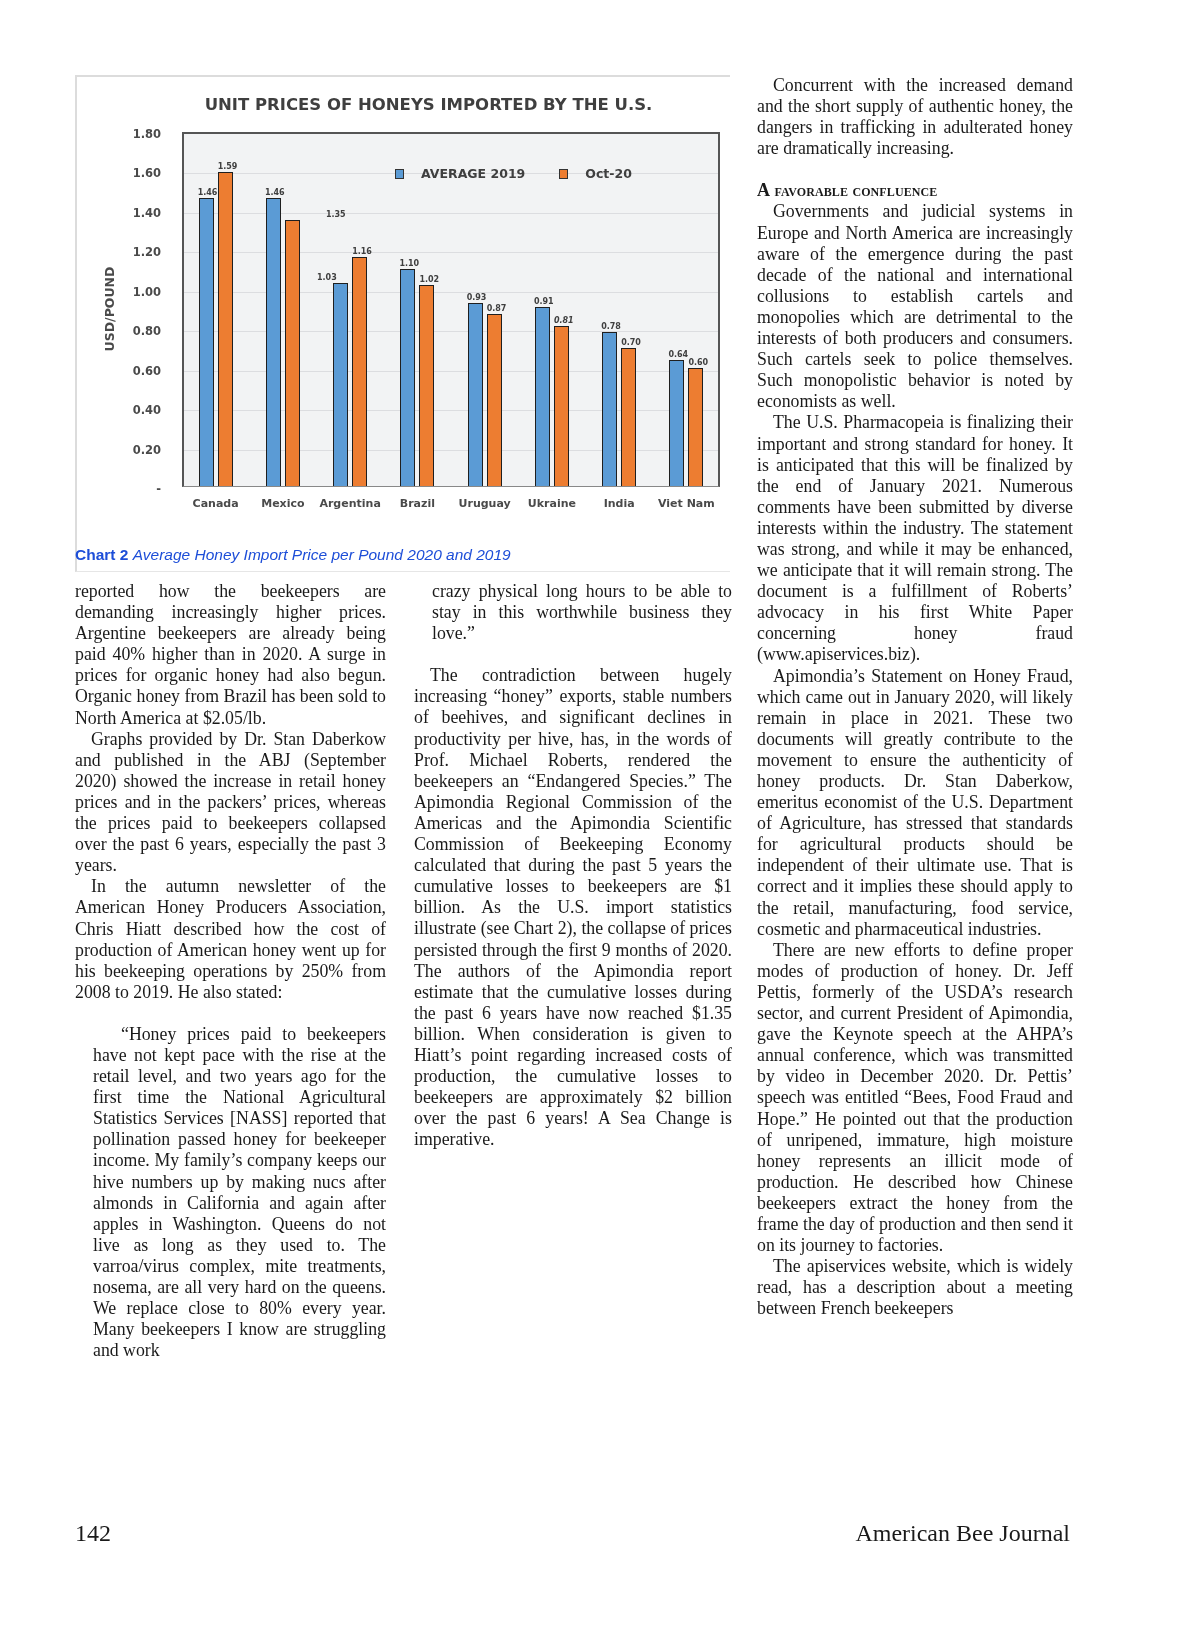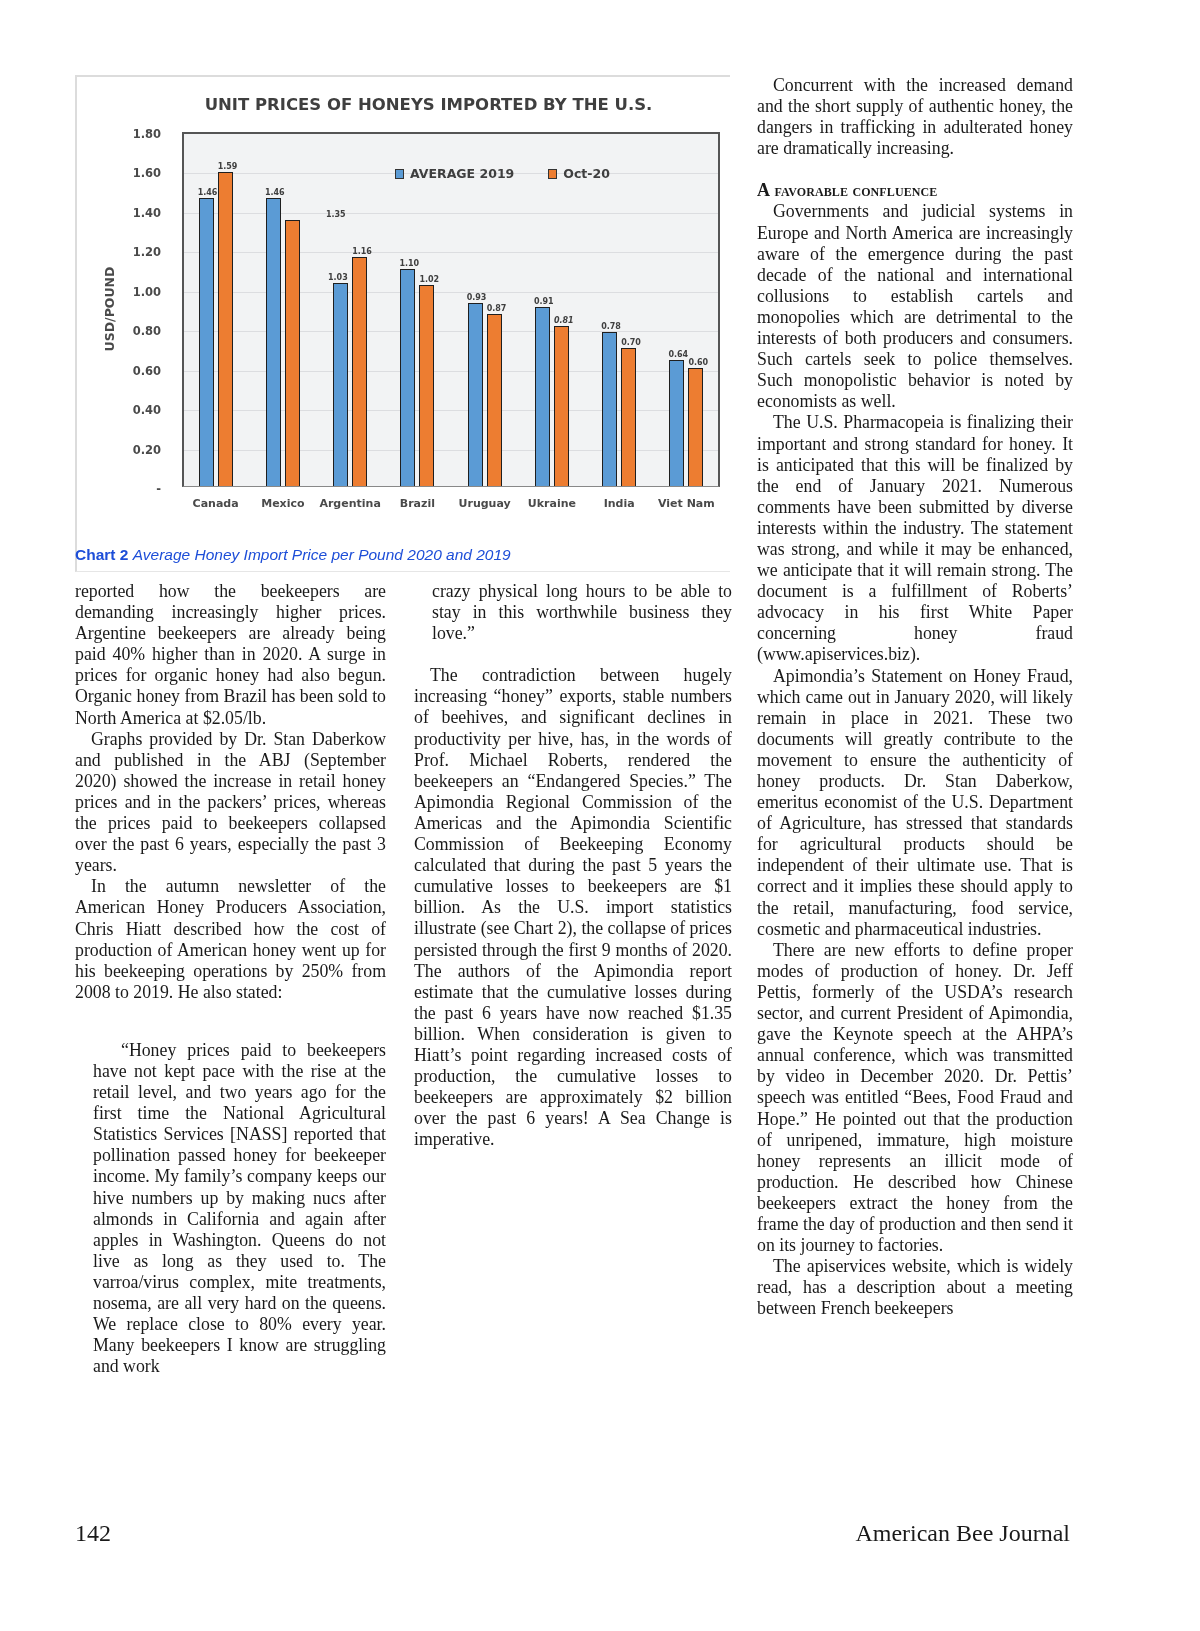--- a/index.html
+++ b/index.html
@@ -41,38 +41,38 @@
   .x-tick {
     position: absolute; top: 420px; width: 80px; text-align: center;
     font-family: "DejaVu Sans", "Liberation Sans", sans-serif; font-weight: bold;
     font-size: 11px; color: #4a4a4a; transform: translateX(-50%);
   }
   .legend {
     position: absolute; top: 89px; display: flex; gap: 34px;
     font-family: "DejaVu Sans", "Liberation Sans", sans-serif; font-weight: bold;
     font-size: 12.5px; color: #3f3f3f;
   }
-  .legend-item { display: flex; align-items: center; gap: 6px; }
+  .legend-item { display: flex; align-items: center; gap: 17px; }
   .swatch { width: 9px; height: 10px; border: 1px solid #333; display: inline-block; }
 
   .caption {
     position: absolute; left: 75px; top: 546px; font-family: "Liberation Sans", "DejaVu Sans", sans-serif;
     font-size: 15.5px; color: #1d4ed8;
   }
   .caption b { font-weight: bold; }
   .caption i { font-style: italic; }
 
   
   .col { position: absolute; font-size: 17.8px; line-height: 21.1px; text-align: justify; hyphens: manual; }
   .col p { text-indent: 16px; }
   .col p.noindent { text-indent: 0; }
   .col1 { left: 75px; top: 581px; width: 311px; }
   .col2 { left: 414px; top: 581px; width: 318px; }
   .col3 { left: 757px; top: 75px; width: 316px; }
-  .quote { padding-left: 18px; margin-top: 37px; }
+  .quote { padding-left: 18px; margin-top: 21px; }
   .quote p { text-indent: 28px; }
   .quote.cont p { text-indent: 0; }
   .spacer { height: 21px; }
   .section-head { font-weight: bold; font-variant: small-caps; font-size: 17px; margin-top: 21px; letter-spacing: 0.1px; }
   .section-head .first { font-size: 18px; }
 
   .footer-page { position: absolute; left: 75px; top: 1520px; font-size: 24px; }
   .footer-journal { position: absolute; right: 130px; top: 1520px; font-size: 24px; }
 </style>
 </head>
@@ -104,21 +104,21 @@
       <div class="gridline" style="top: 39.4444px;"></div>
       <div class="bar s0" style="left: 14.625px; height: 287.944px;"></div>
       <div class="bar-label" style="left: 13.625px; top: 54.0556px;">1.46</div>
       <div class="bar s1" style="left: 33.625px; height: 313.583px;"></div>
       <div class="bar-label" style="left: 33.625px; top: 28.4167px;">1.59</div>
       <div class="bar s0" style="left: 81.875px; height: 287.944px;"></div>
       <div class="bar-label" style="left: 80.875px; top: 54.0556px;">1.46</div>
       <div class="bar s1" style="left: 100.875px; height: 266.25px;"></div>
       <div class="bar-label" style="left: 100.875px; top: 75.75px; margin-left: 41px;">1.35</div>
       <div class="bar s0" style="left: 149.125px; height: 203.139px;"></div>
-      <div class="bar-label" style="left: 144px; top: 138.861px;">1.03</div>
+      <div class="bar-label" style="left: 133px; top: 138.861px;">1.03</div>
       <div class="bar s1" style="left: 168.125px; height: 228.778px;"></div>
       <div class="bar-label" style="left: 168.125px; top: 113.222px;">1.16</div>
       <div class="bar s0" style="left: 216.375px; height: 216.944px;"></div>
       <div class="bar-label" style="left: 215.375px; top: 125.056px;">1.10</div>
       <div class="bar s1" style="left: 235.375px; height: 201.167px;"></div>
       <div class="bar-label" style="left: 235.375px; top: 140.833px;">1.02</div>
       <div class="bar s0" style="left: 283.625px; height: 183.417px;"></div>
       <div class="bar-label" style="left: 282.625px; top: 158.583px;">0.93</div>
       <div class="bar s1" style="left: 302.625px; height: 171.583px;"></div>
       <div class="bar-label" style="left: 302.625px; top: 170.417px;">0.87</div>

